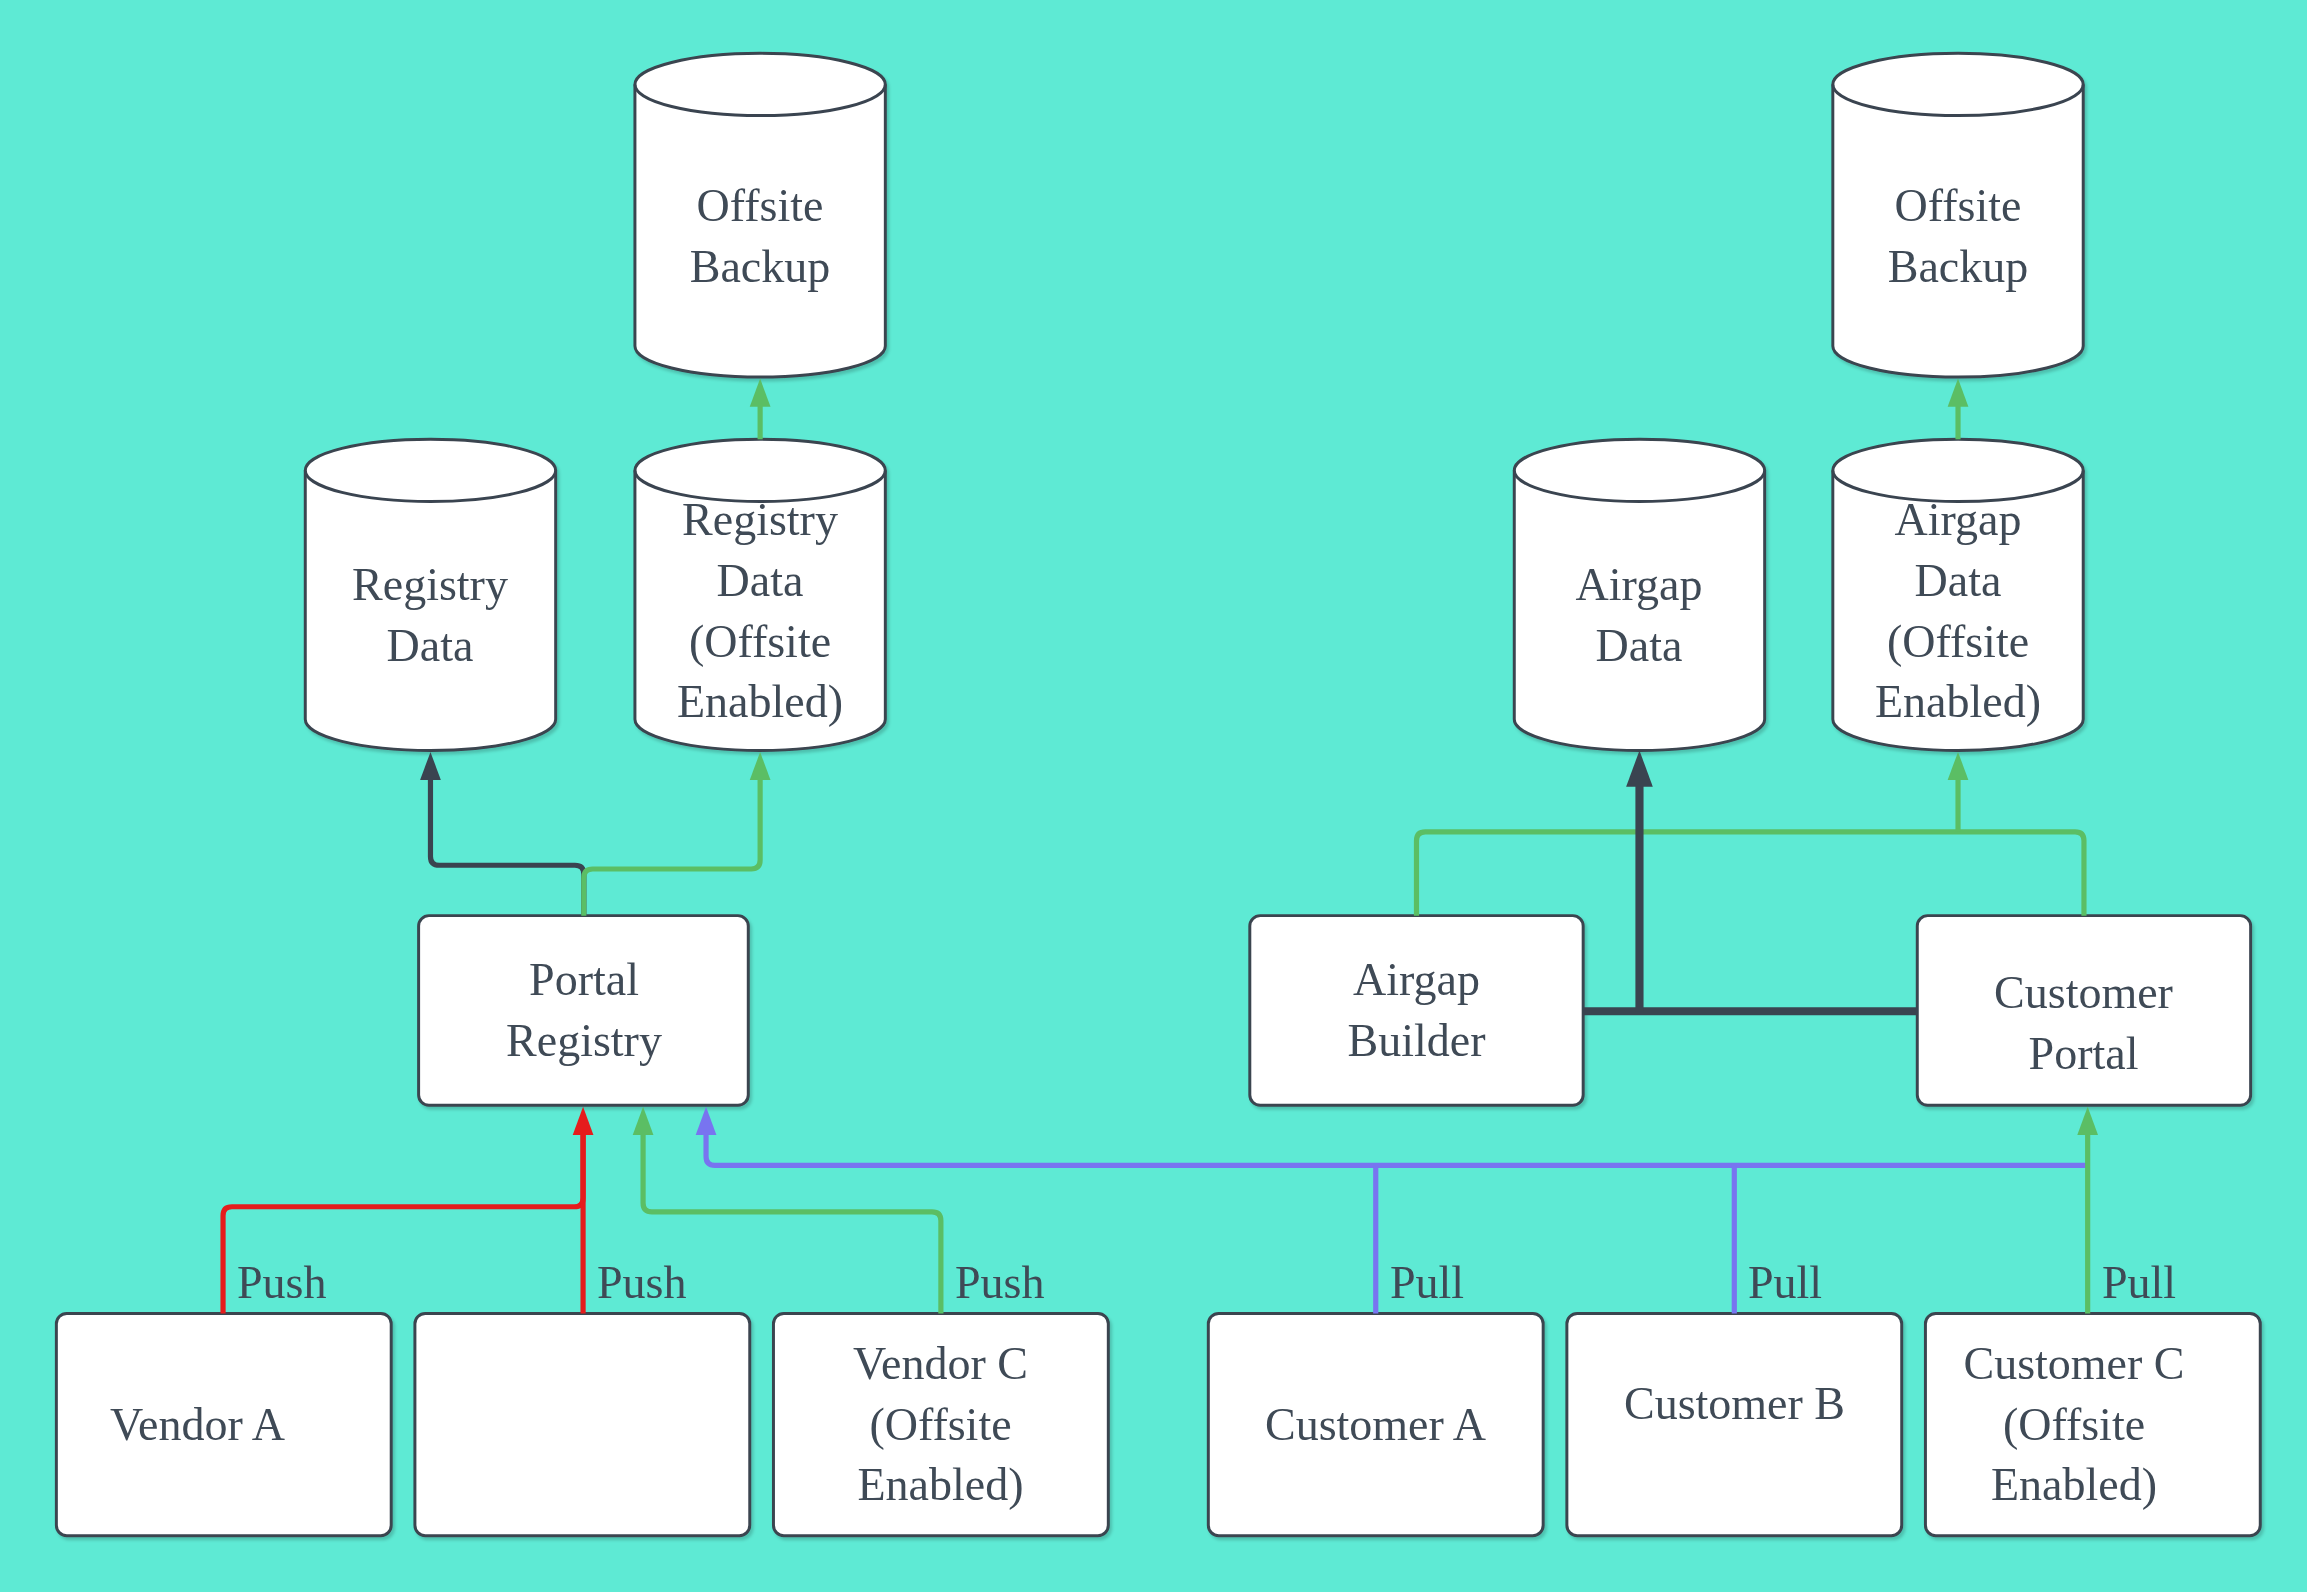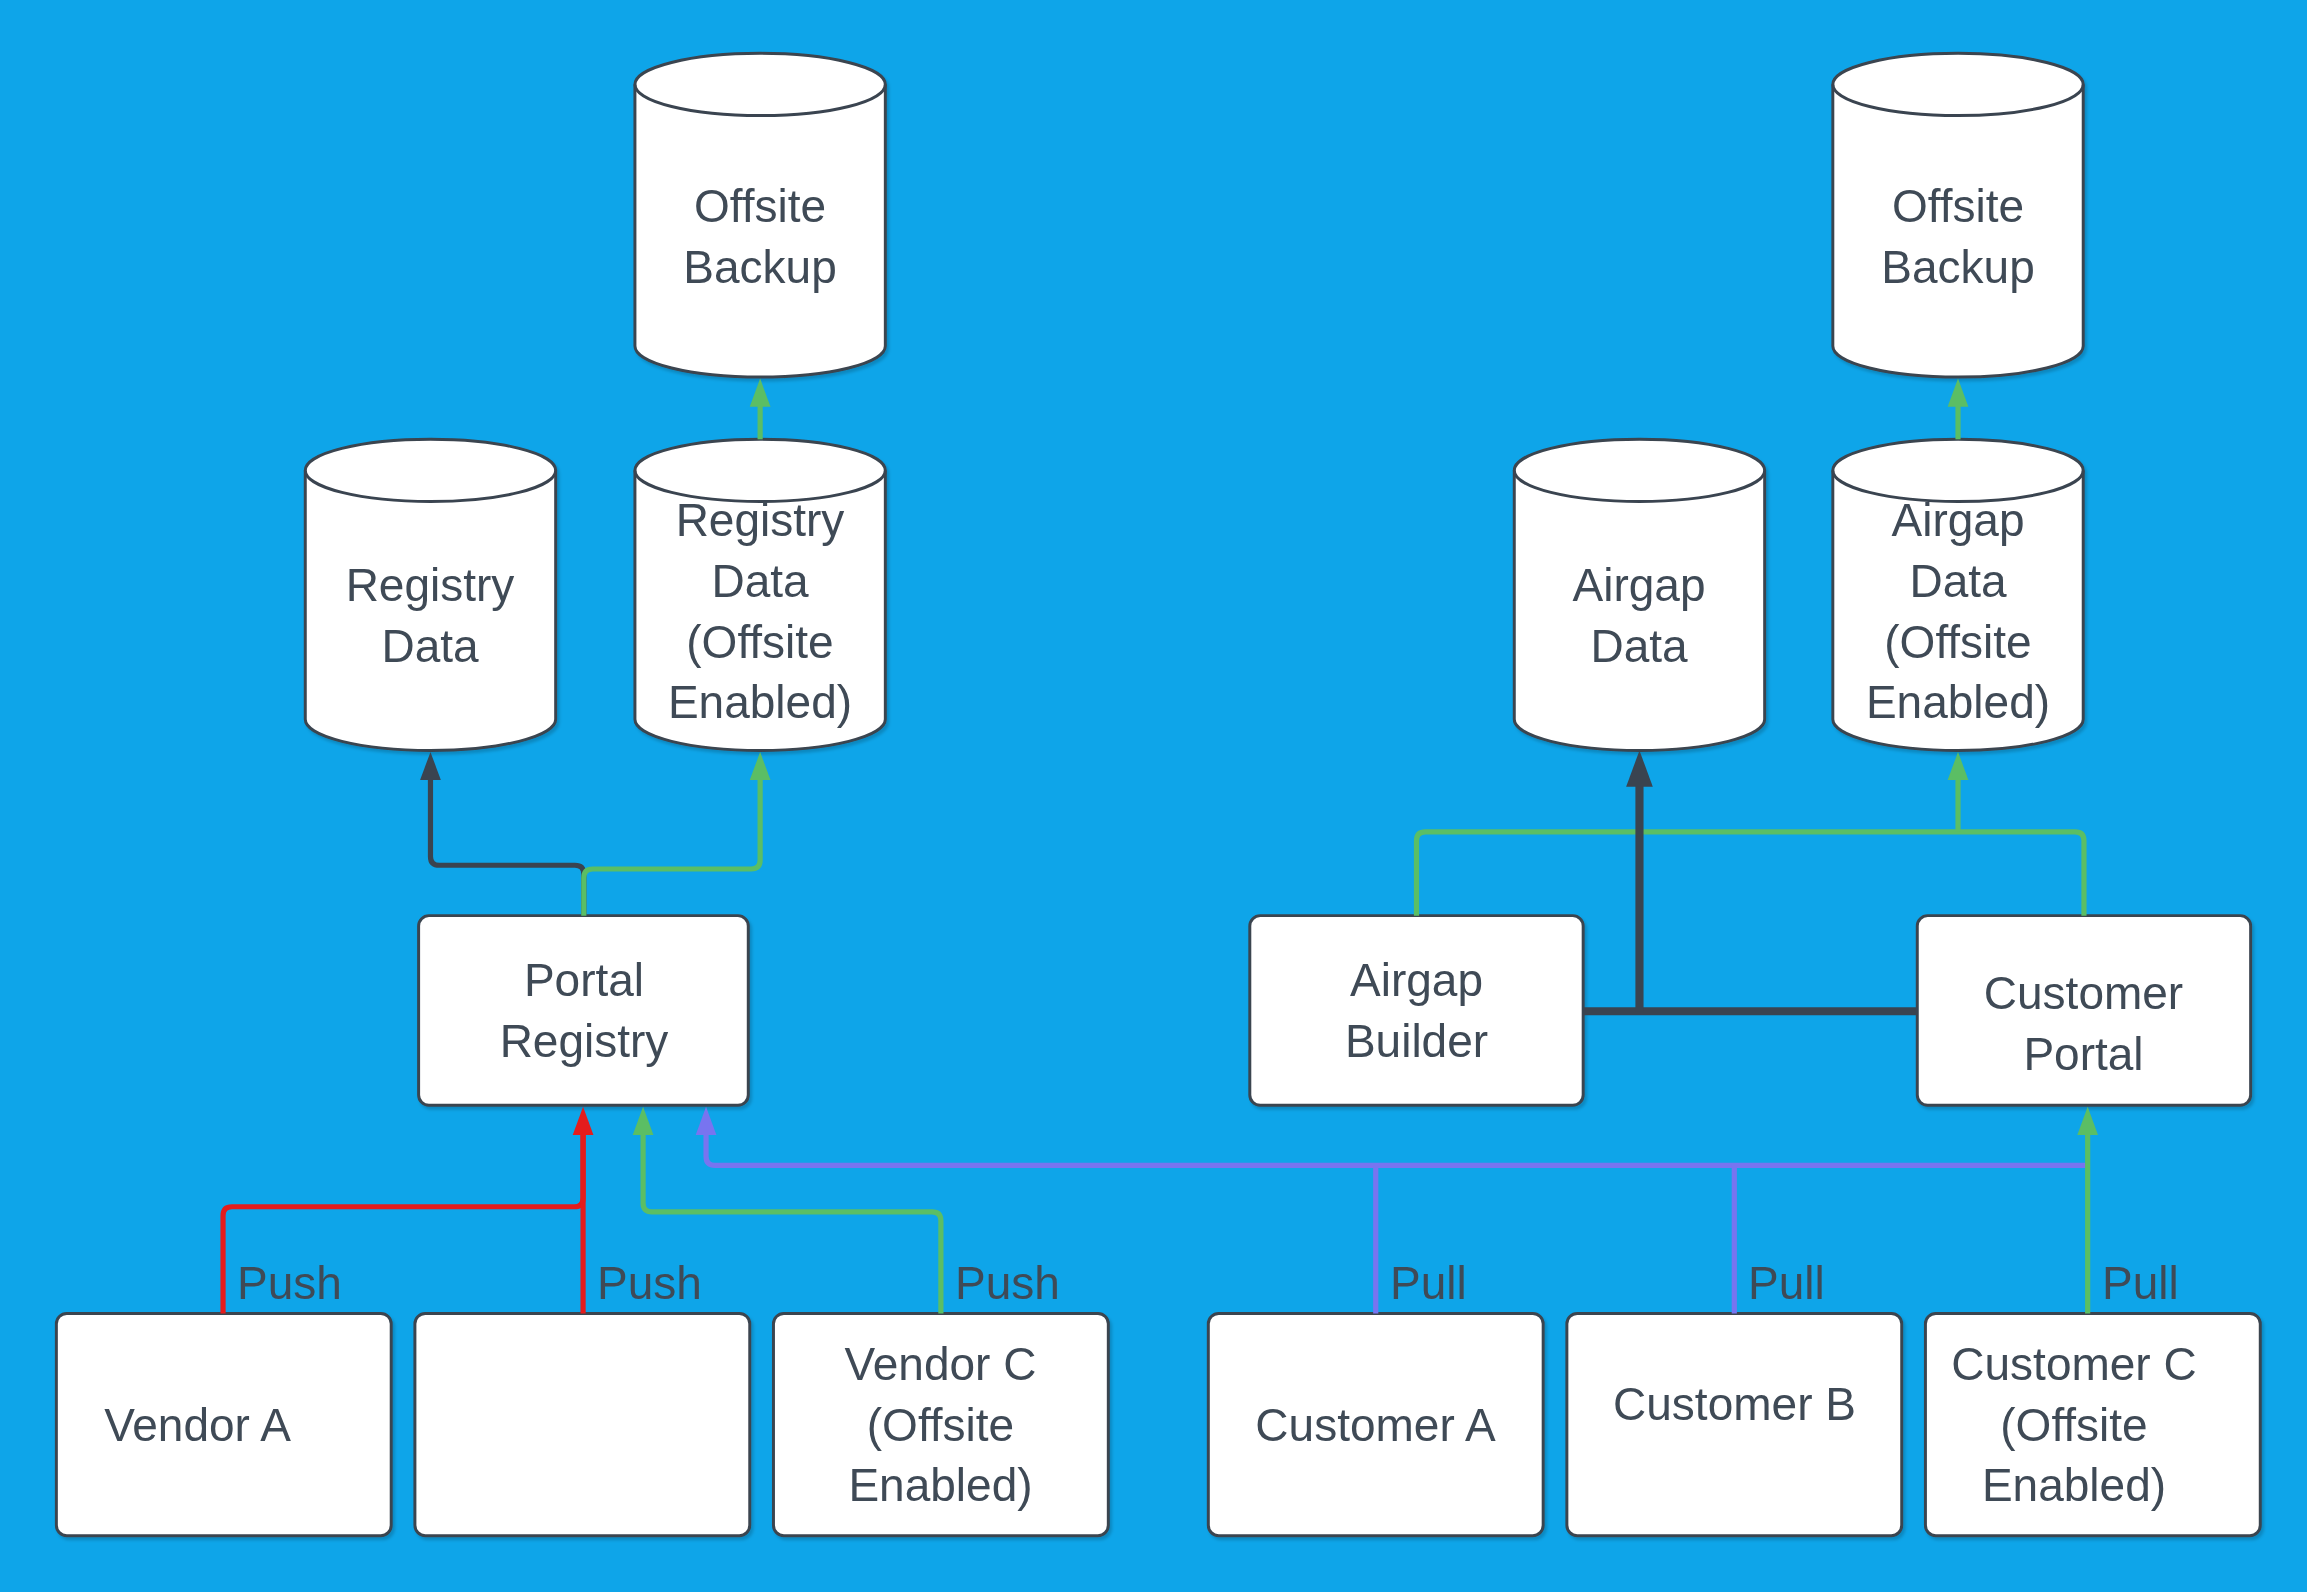--- a/index.html
+++ b/index.html
@@ -1,18 +1,18 @@
 <!DOCTYPE html>
 <html style="--stroke: #3a4450; --ink: #3f4a56; --red: #e51c1c; --green: #5bbe64; --blue: #7874f0;font-size:12px"><head>
 <meta charset="utf-8">
 <style>
   html,body { margin:0; padding:0; background:#ffffff; }
   #canvas {
-    position:relative; width:2307px; height:1592px; background:#0ea5e9;
-    font-family:Liberation Sans, sans-serif; overflow:hidden;
+    position:relative; width:2307px; height:1592px; background:#5eead4;
+    font-family:Liberation Serif, serif; overflow:hidden;
   }
   #scene { position:absolute; left:0; top:0; }
   .shape { fill:#ffffff; stroke:var(--stroke); stroke-width:4; }
   .shape-detail { fill:none; stroke:var(--stroke); stroke-width:4; }
   .edge { fill:none; stroke-width:7; }
   .edge.thick { stroke-width:11; }
   .edge.red { stroke:var(--red); }
   .edge.green { stroke:var(--green); }
   .edge.blue { stroke:var(--blue); }
   .edge.dark { stroke:var(--stroke); }

